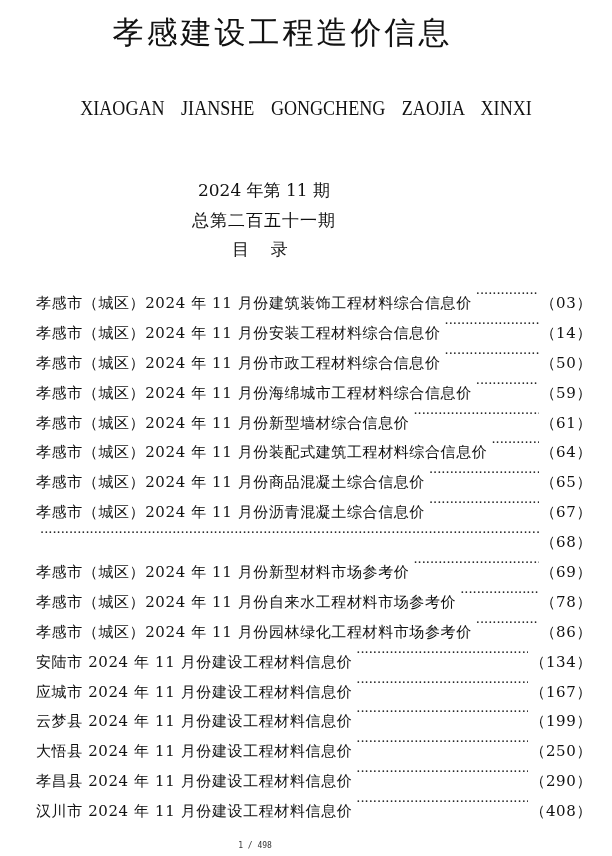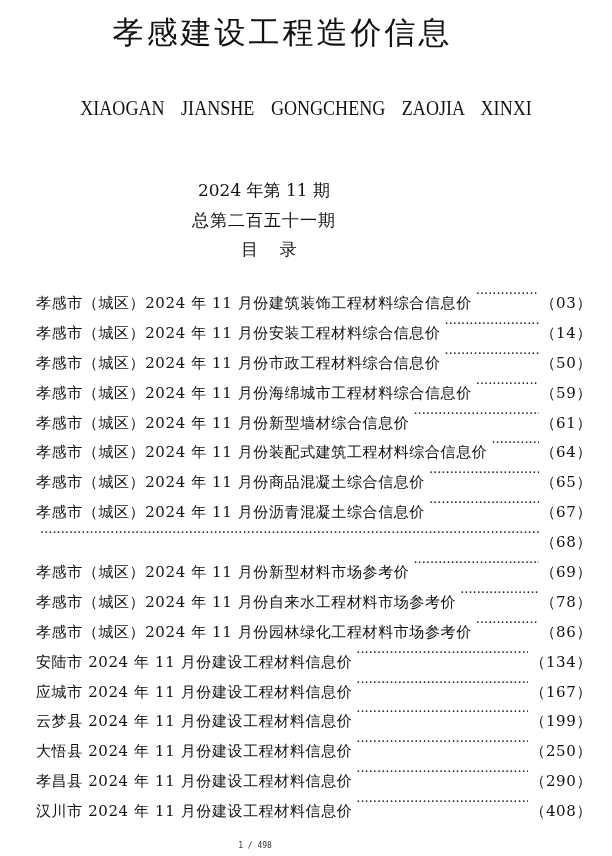--- a/index.html
+++ b/index.html
@@ -42,21 +42,21 @@
     .issue {
       position: absolute;
       left: 0;
       width: 528px;
       text-align: center;
       font-size: 17px;
       line-height: 24px;
     }
     .issue.year { top: 178px; }
     .issue.total { top: 208px; letter-spacing: 1px; }
-    .issue.toc { top: 237px; letter-spacing: 8px; padding-left: 9px; }
+    .issue.toc { top: 237px; letter-spacing: 8px; }
     .toc-list {
       position: absolute;
       top: 267px;
       left: 24px;
       width: 556px;
       margin: 12px;
       padding: 0;
       list-style: none;
     }
     .toc-item {

